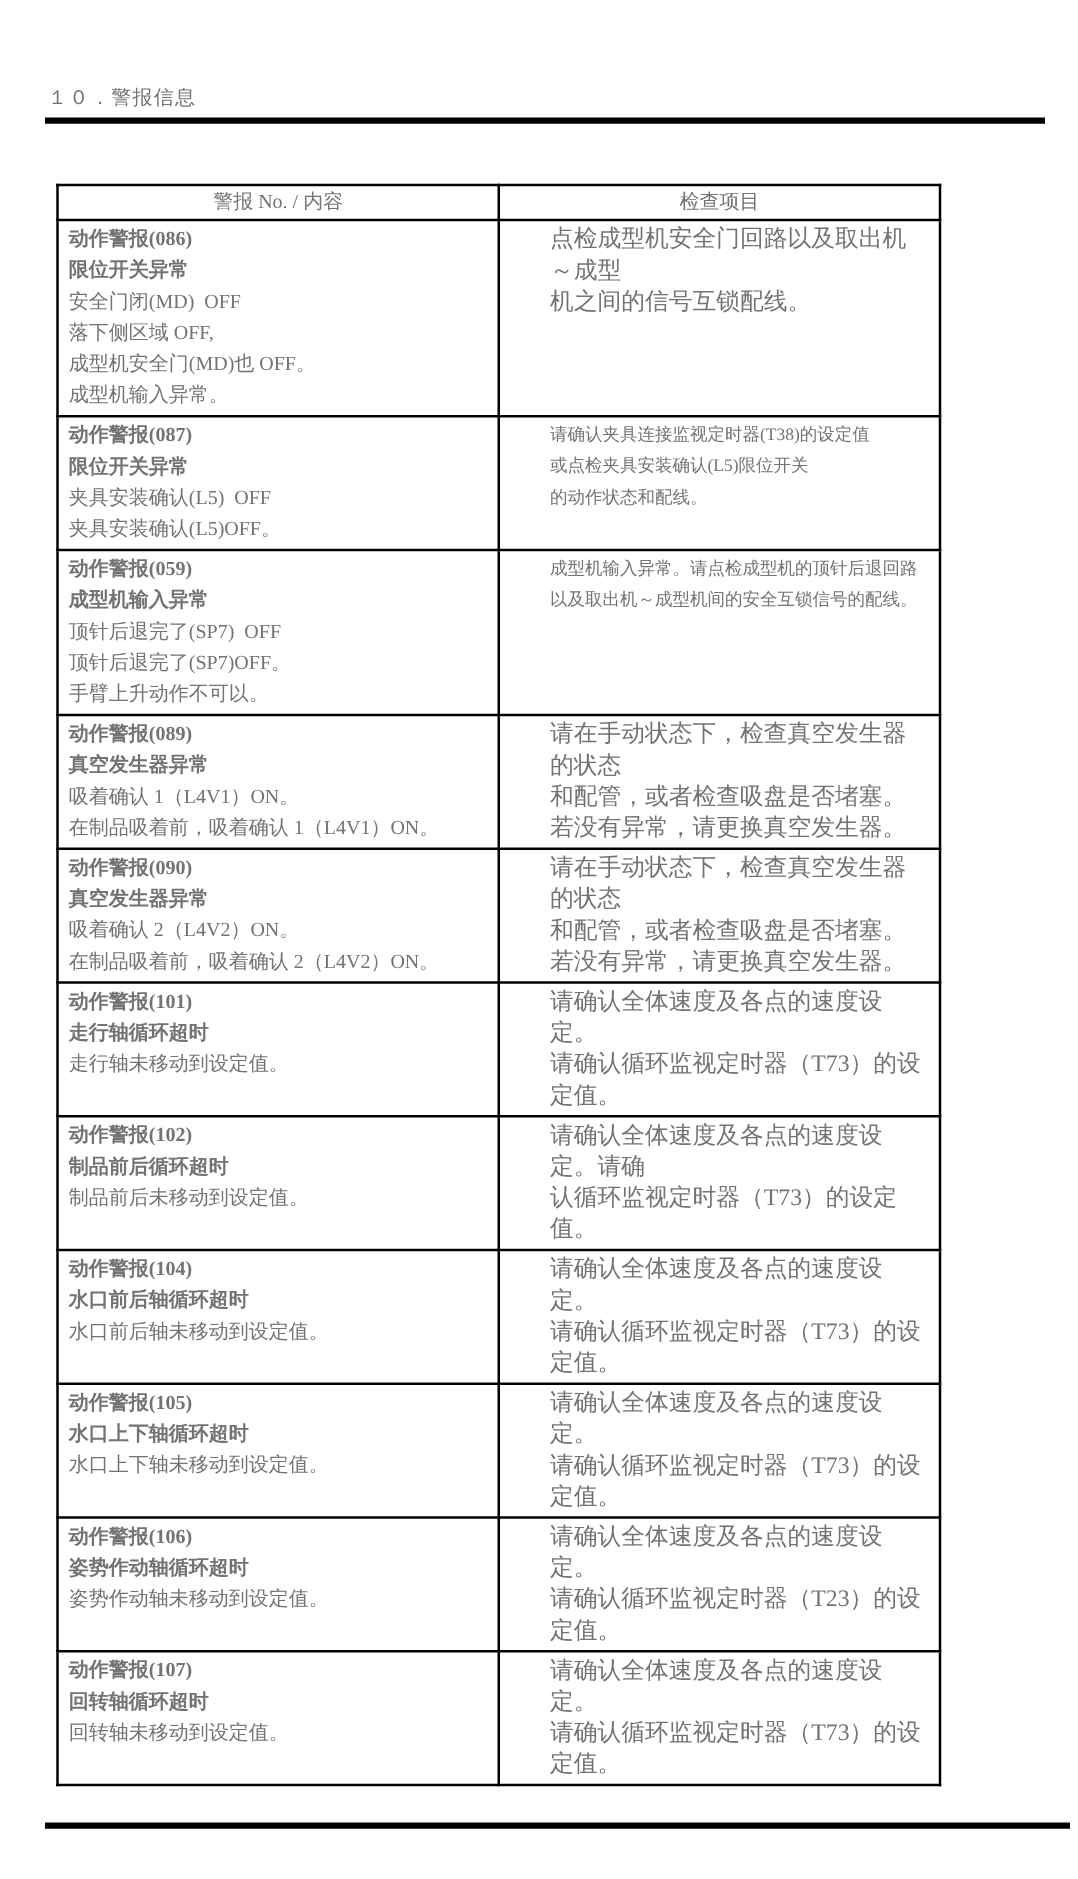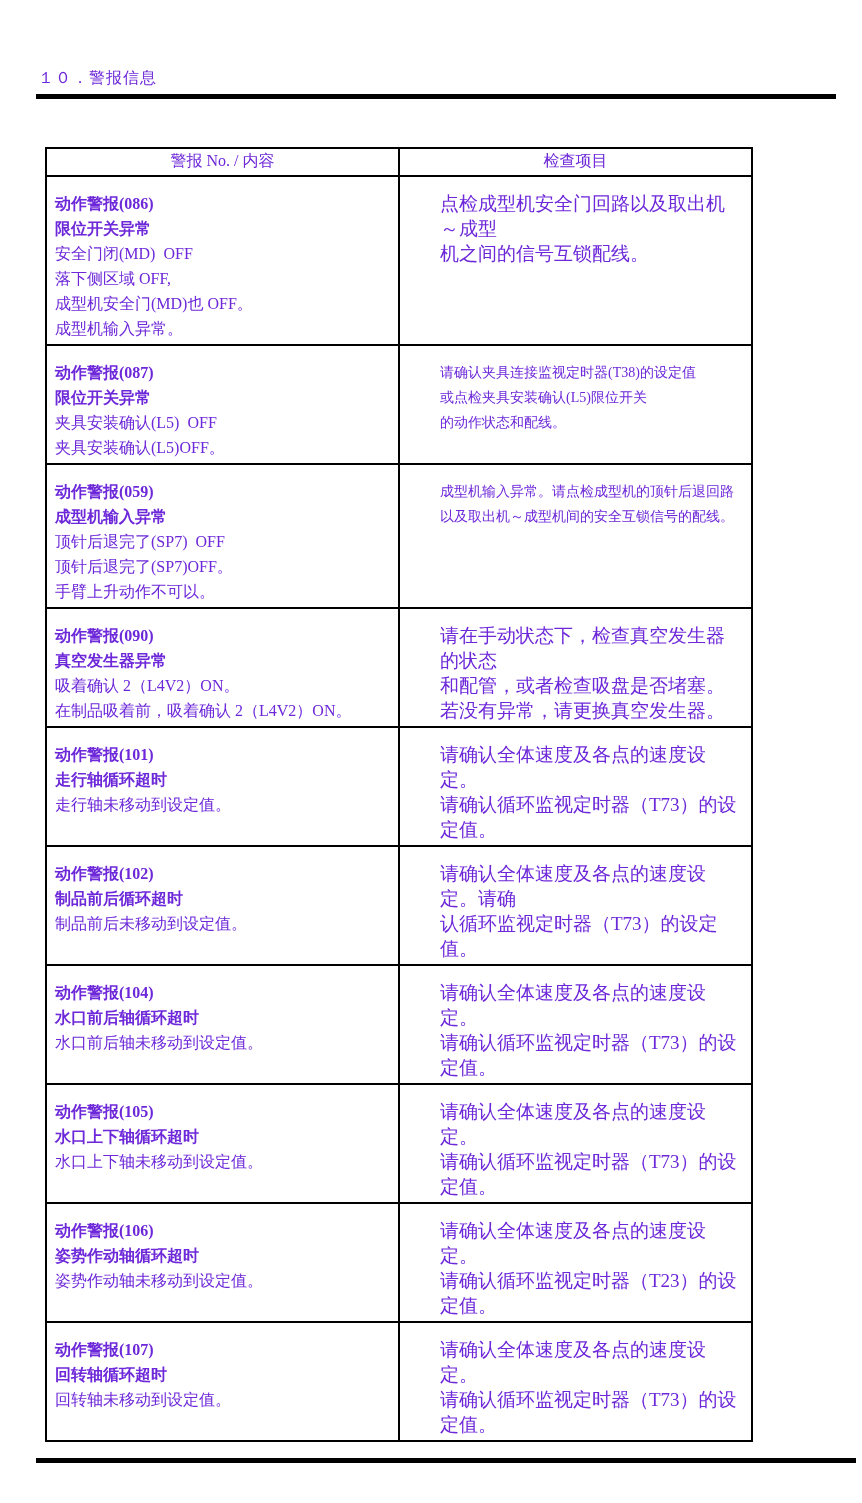--- a/index.html
+++ b/index.html
@@ -1,21 +1,21 @@
 <!DOCTYPE html>
 <html><head>
 <meta charset="utf-8">
 <style>
   html, body { margin: 0; padding: 0; background: #ffffff; }
   .page {
     position: relative;
     width: 862px;
     height: 1503px;
     background: #ffffff;
-    color: #6d28d9;
+    color: #737373;
     font-family: "Liberation Serif", "DejaVu Serif", serif;
     overflow: hidden;
   }
   .doc-header {
     position: absolute;
     top: 68px;
     left: 38px;
     font-size: 16px;
     letter-spacing: 1px;
     white-space: pre;
@@ -40,21 +40,21 @@
     border: 2px solid #000000;
     vertical-align: top;
   }
   .alarm-table th {
     width: 50%;
     font-weight: normal;
     font-size: 16px;
     text-align: center;
     padding: 2px 0 3px 0;
   }
-  .alarm-table td { padding: 14px 8px 3px 8px; }
+  .alarm-table td { padding: 2px 8px 3px 8px; }
   .line {
     font-size: 16px;
     line-height: 25px;
     white-space: pre-wrap;
   }
   .line.bold { font-weight: bold; }
   td.check .line { font-size: 19px; line-height: 25px; margin-left: 32px; }
   tr.small-check td.check .line { font-size: 14px; line-height: 25px; }
   .footer-rule {
     position: absolute;
@@ -122,20 +122,33 @@
             <div class="line">顶针后退完了(SP7)OFF。</div>
             <div class="line">手臂上升动作不可以。</div>
           </td>
           <td class="check">
             <div class="line">成型机输入异常。请点检成型机的顶针后退回路</div>
             <div class="line">以及取出机～成型机间的安全互锁信号的配线。</div>
           </td>
         </tr>
         <tr>
           <td>
+            <div class="line bold">动作警报(089)</div>
+            <div class="line bold">真空发生器异常</div>
+            <div class="line">吸着确认 1（L4V1）ON。</div>
+            <div class="line">在制品吸着前，吸着确认 1（L4V1）ON。</div>
+          </td>
+          <td class="check">
+            <div class="line">请在手动状态下，检查真空发生器的状态</div>
+            <div class="line">和配管，或者检查吸盘是否堵塞。</div>
+            <div class="line">若没有异常，请更换真空发生器。</div>
+          </td>
+        </tr>
+        <tr>
+          <td>
             <div class="line bold">动作警报(090)</div>
             <div class="line bold">真空发生器异常</div>
             <div class="line">吸着确认 2（L4V2）ON。</div>
             <div class="line">在制品吸着前，吸着确认 2（L4V2）ON。</div>
           </td>
           <td class="check">
             <div class="line">请在手动状态下，检查真空发生器的状态</div>
             <div class="line">和配管，或者检查吸盘是否堵塞。</div>
             <div class="line">若没有异常，请更换真空发生器。</div>
           </td>

